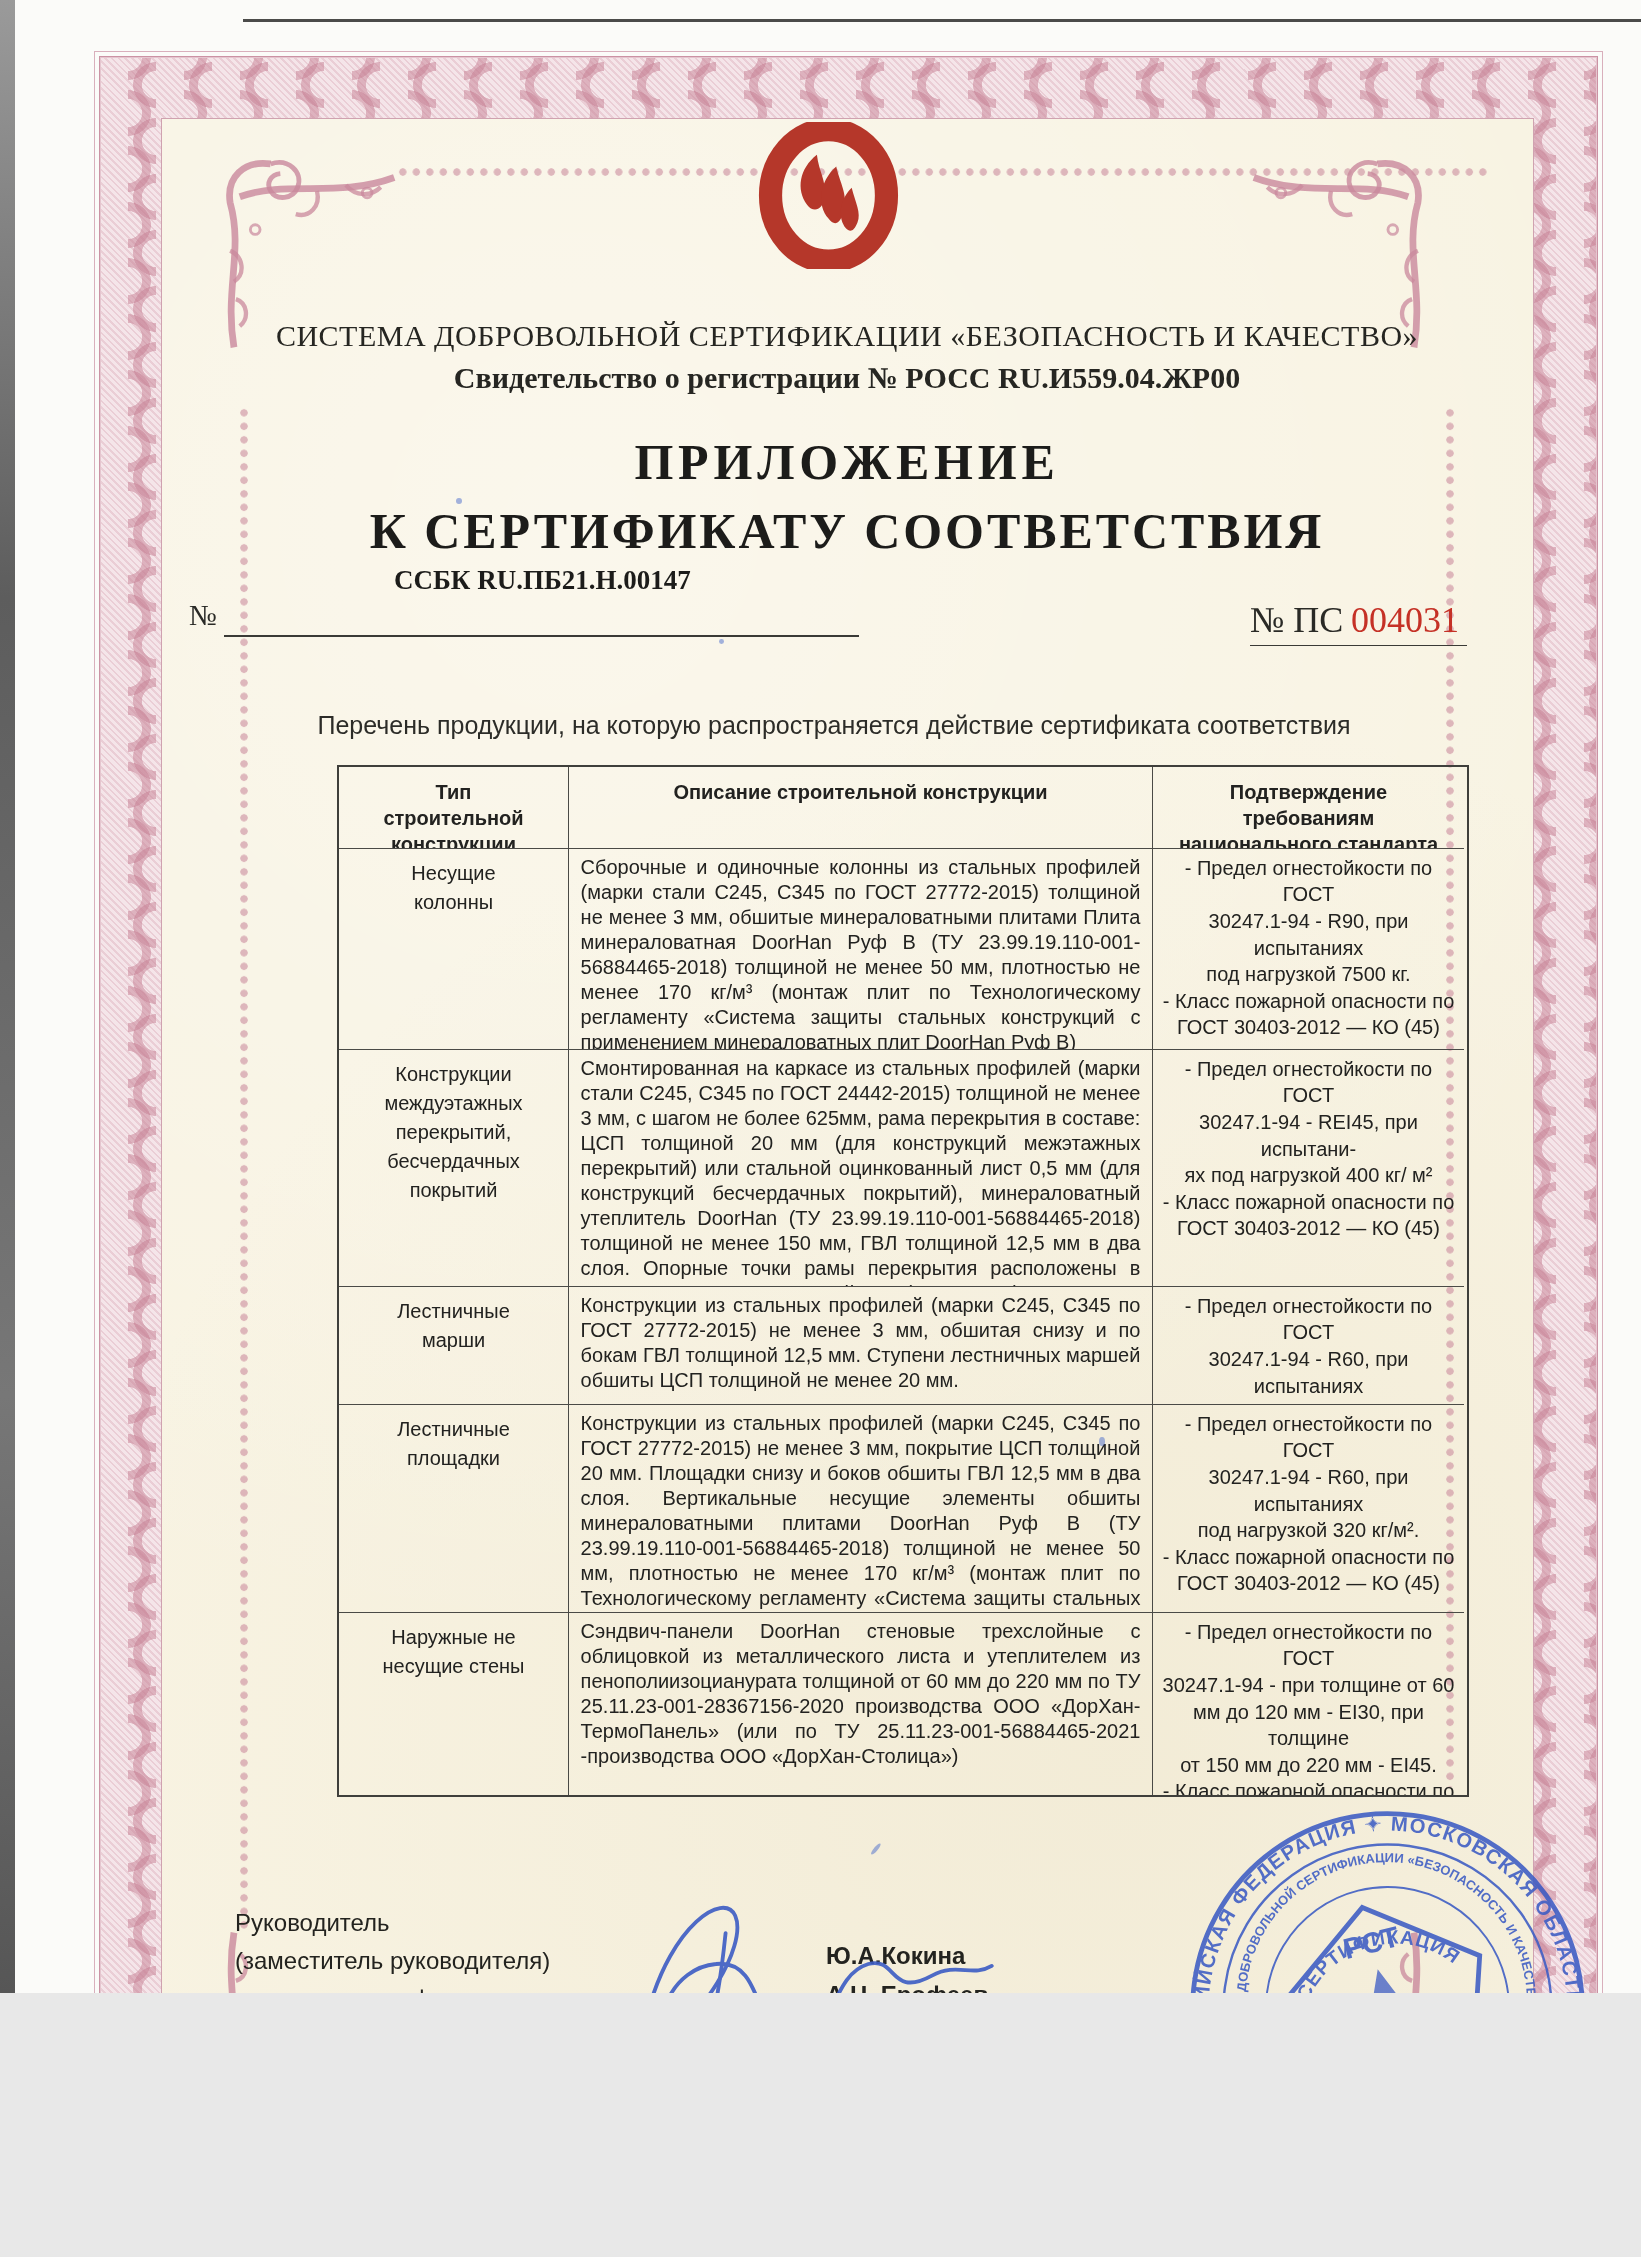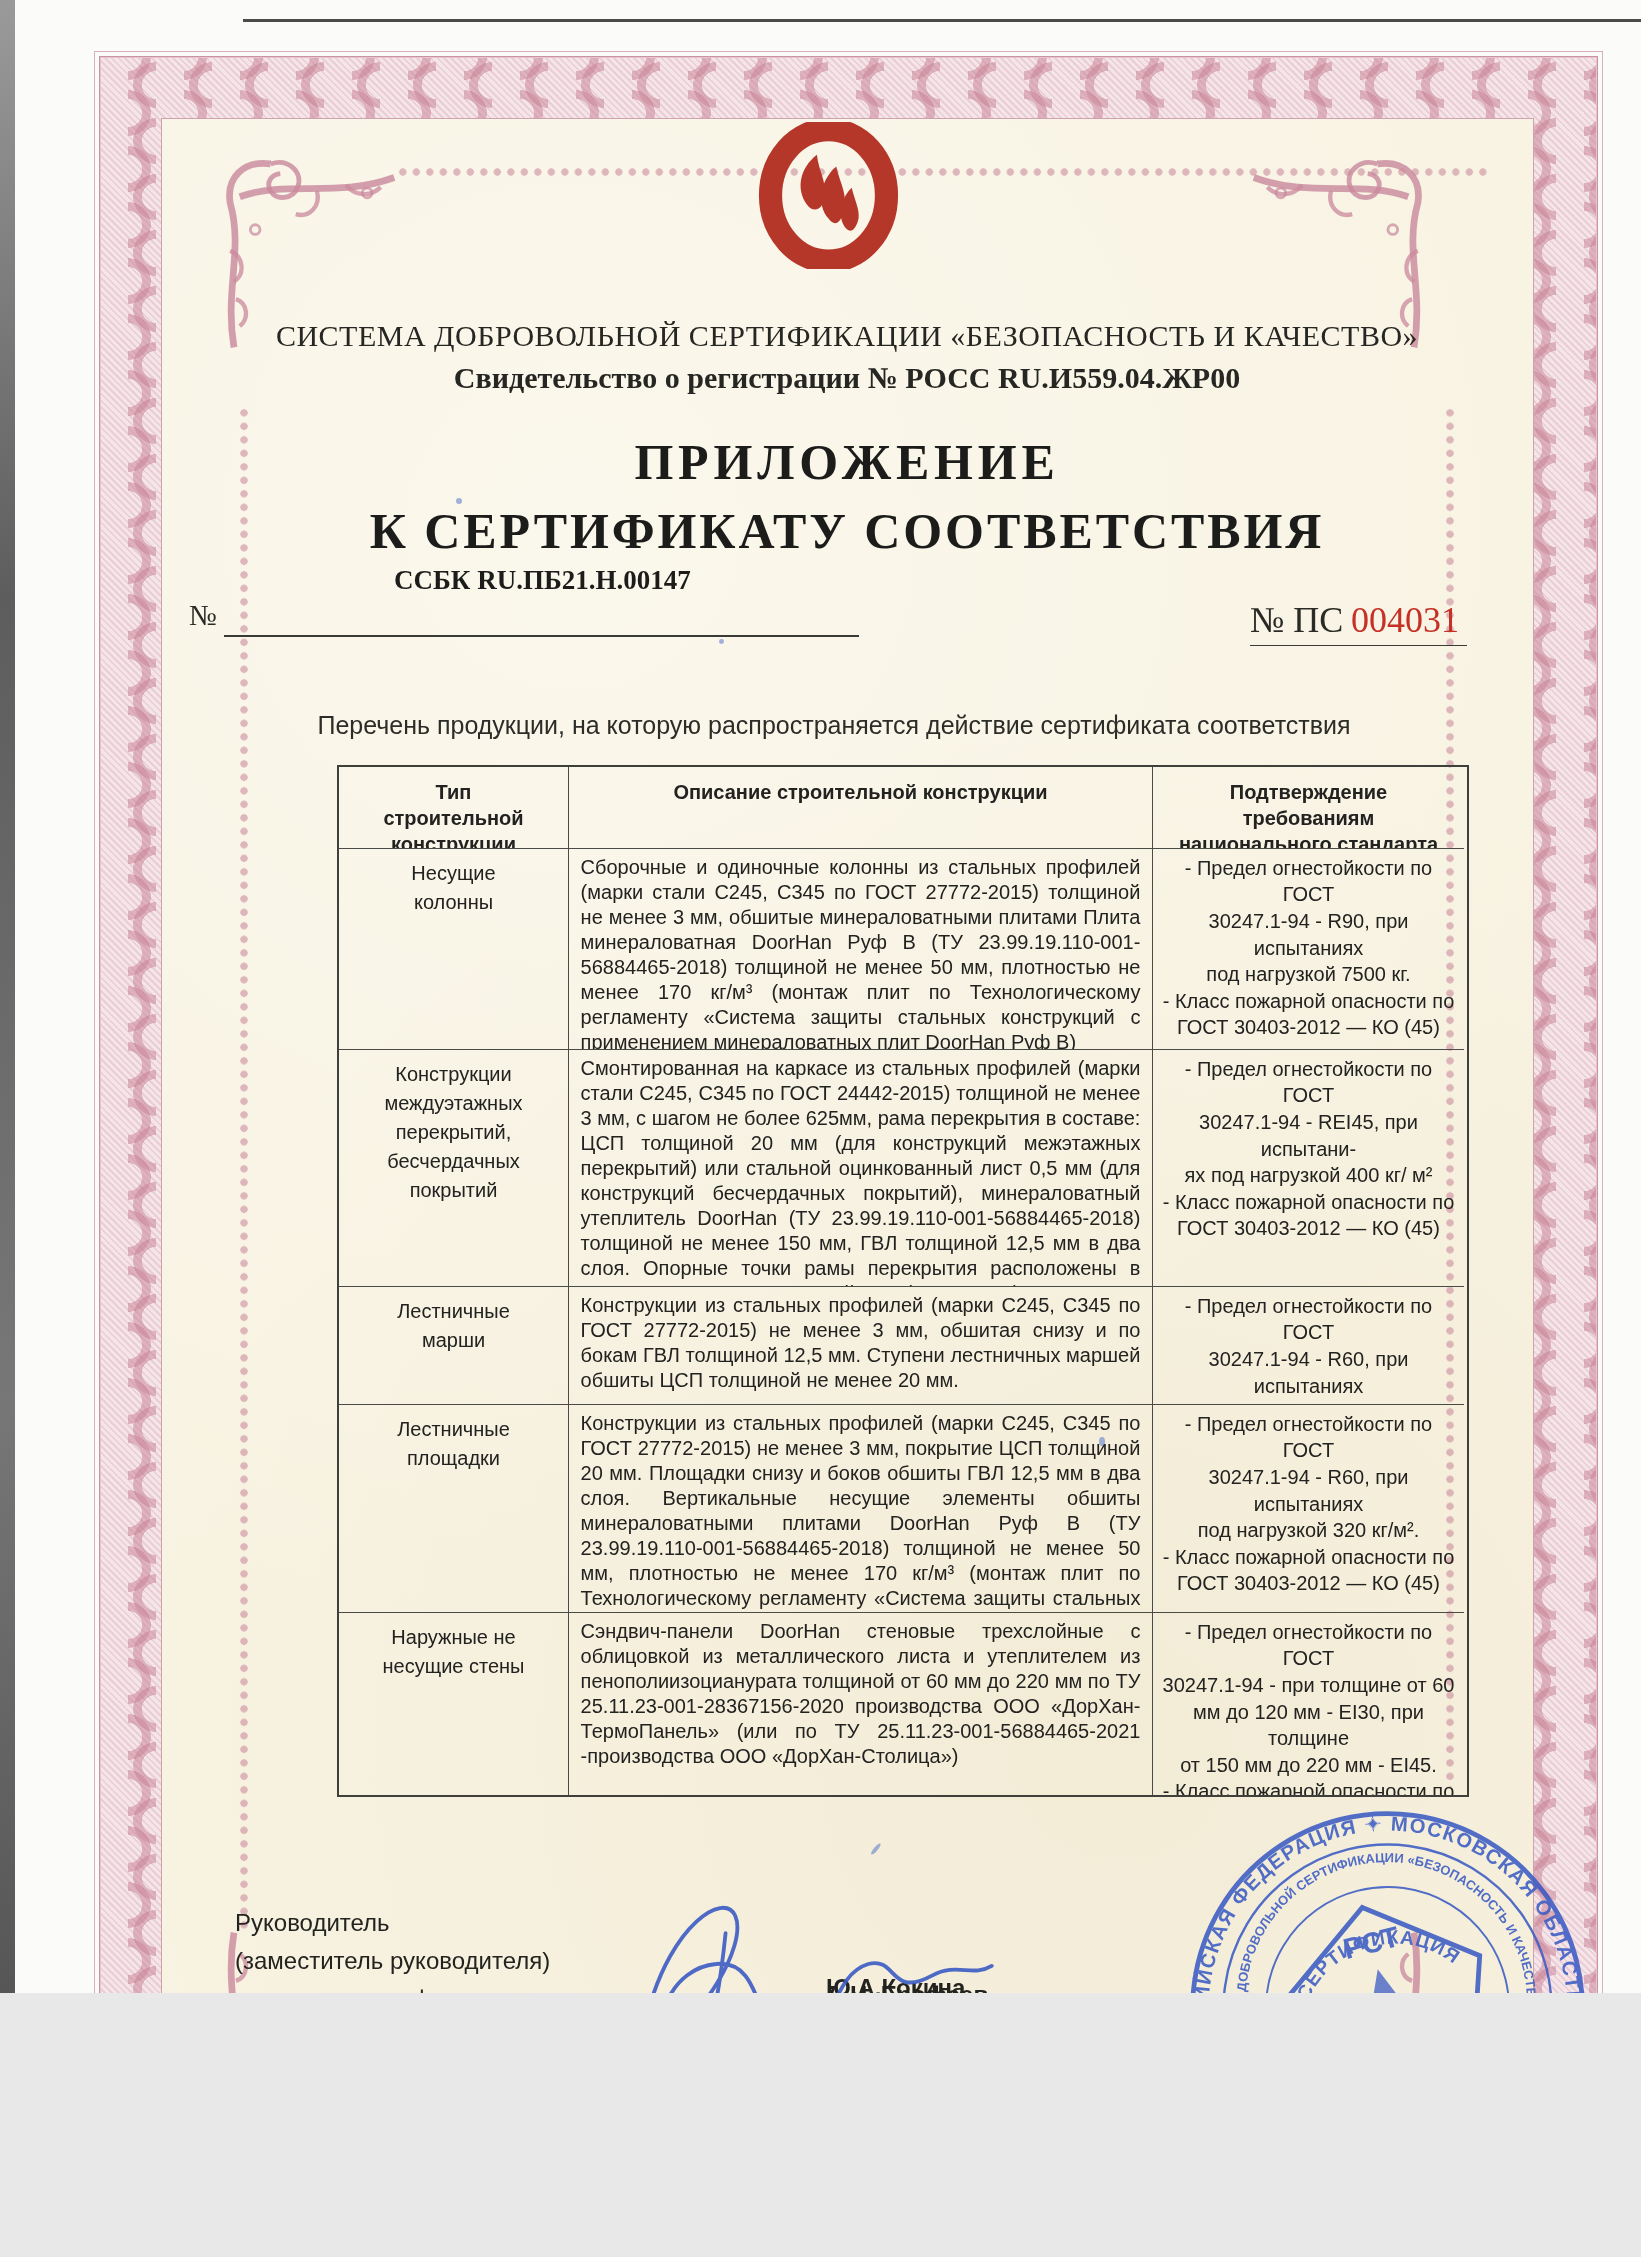--- a/index.html
+++ b/index.html
@@ -205,21 +205,21 @@
 - Класс пожарной опасности по
 ГОСТ 30403-2012 при толщине от
 60 мм до 220 мм — К1 (30)</div>
   </div>
 
   <div class="sig-label" style="top:1904px;">Руководитель
 (заместитель руководителя)
 органа по сертификации</div>
   <div class="sig-label" style="top:2057px;">Эксперт (эксперты)</div>
   <div class="sig-name" style="top:1981px;">А.Н. Ерофеев</div>
-  <div class="sig-name" style="top:1942px;margin-top:32px;">Ю.А.Кокина</div>
+  <div class="sig-name" style="top:1942px;">Ю.А.Кокина</div>
 
   <div class="sig-svg" style="left:579px;top:1883px;width:434px;height:193px;">
     <svg viewBox="0 0 450 200" fill="none" stroke="currentColor" stroke-width="4" stroke-linecap="round" opacity=".9">
       <path d="M72,132 C96,44 150,8 162,34 C176,66 120,150 96,148 C76,146 96,88 142,84 C196,78 180,170 224,166 C266,162 260,96 300,84 C330,76 322,120 366,96 C392,82 408,98 428,86"></path>
       <path d="M152,52 C144,130 134,176 108,192"></path>
     </svg>
   </div>
   <div class="sig-svg" style="left:552px;top:1997px;width:386px;height:174px;">
     <svg viewBox="0 0 400 180" fill="none" stroke="currentColor" stroke-width="4" stroke-linecap="round" opacity=".9">
       <path d="M46,38 C66,14 86,22 72,44"></path>

